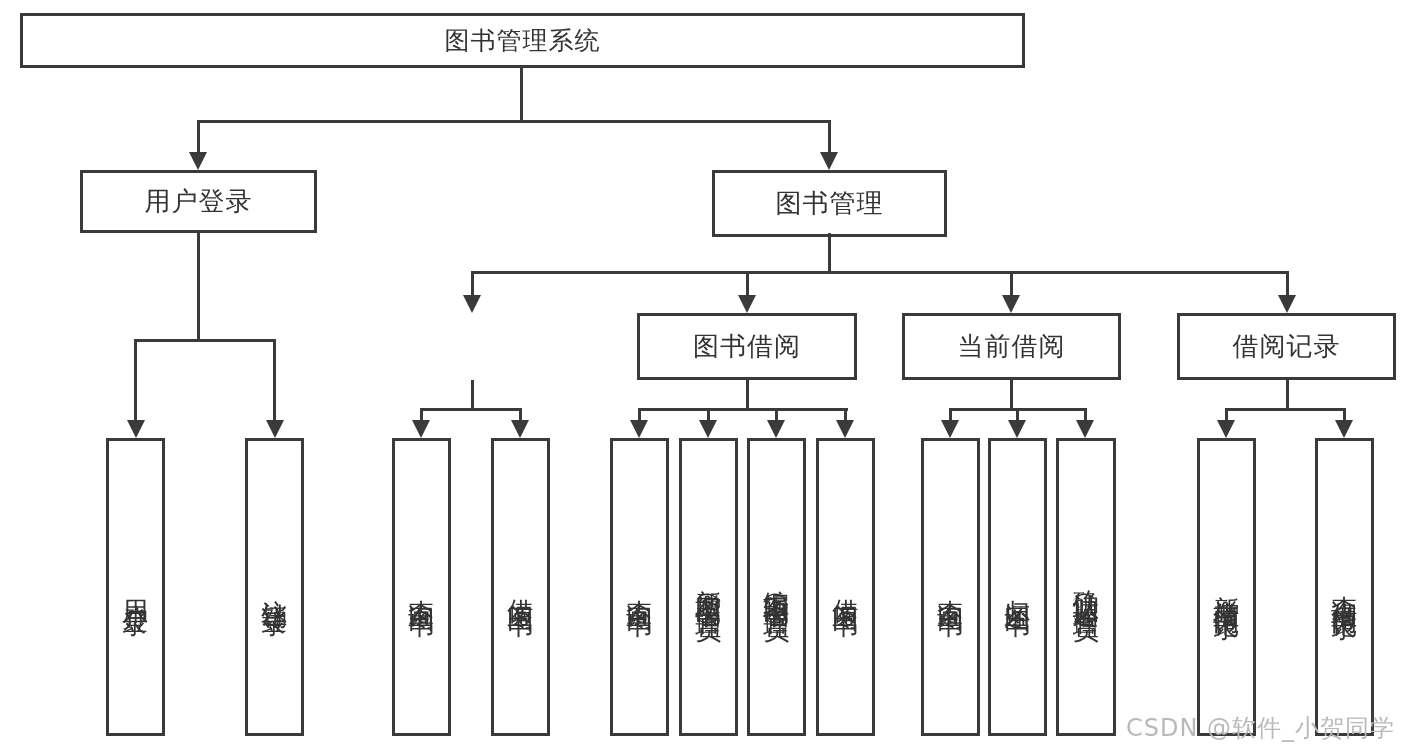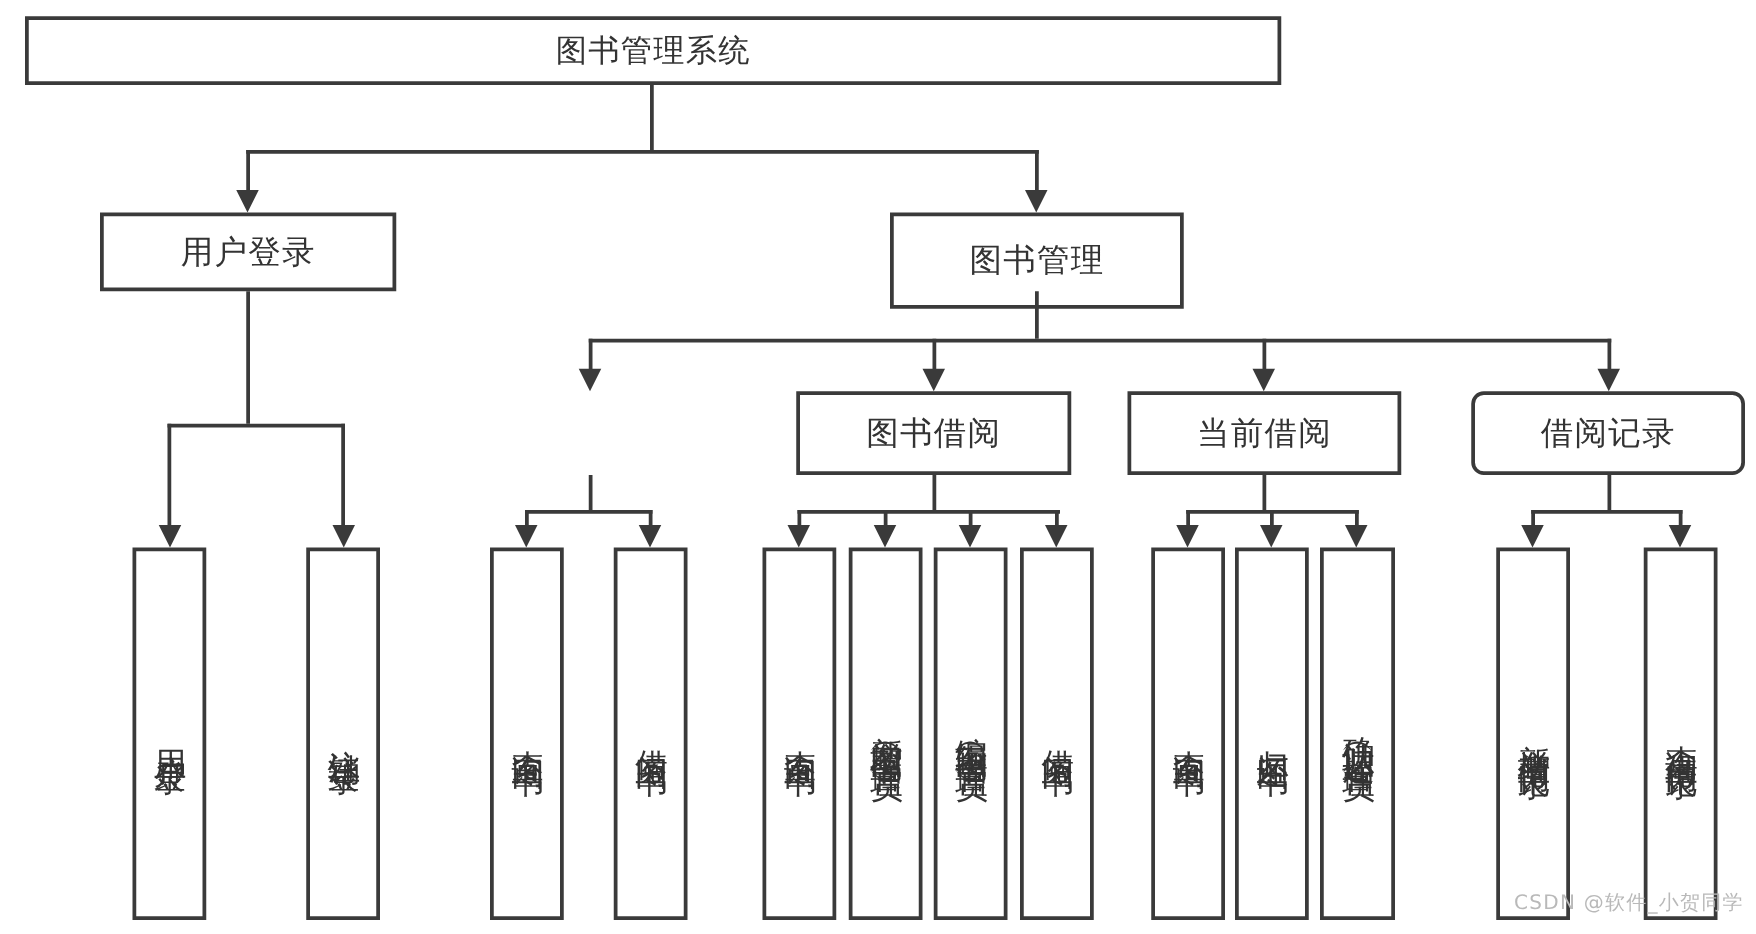--- a/index.html
+++ b/index.html
@@ -42,54 +42,54 @@
     position: absolute;
     width: 0; height: 0;
     border-left: 9px solid transparent;
     border-right: 9px solid transparent;
     border-top: 18px solid #3a3a3a;
   }
   .watermark {
     position: absolute;
     top: 712px;
     right: 10px;
-    font-size: 16px;
+    font-size: 24px;
     color: #b9b9b9;
     letter-spacing: 1px;
     z-index: 5;
     white-space: nowrap;
   }
 </style>
 </head>
 <body>
 
 <div class="stage">
 
   <div class="box" style="left:20px; top:13px; width:1005px; height:55px;">
     <span class="hlabel root-label">图书管理系统</span>
   </div>
 
   <div class="box" style="left:80px; top:170px; width:237px; height:63px;">
     <span class="hlabel">用户登录</span>
   </div>
 
-  <div class="box" style="left:712px; top:170px; width:235px; height:77px;">
+  <div class="box" style="left:712px; top:170px; width:235px; height:67px;">
     <span class="hlabel">图书管理</span>
   </div>
 
 
   <div class="box" style="left:902px; top:313px; width:219px; height:67px;">
     <span class="hlabel">当前借阅</span>
   </div>
 
   <div class="box" style="left:637px; top:313px; width:220px; height:67px;">
     <span class="hlabel">图书借阅</span>
   </div>
 
-  <div class="box" style="left:1177px; top:313px; width:219px; height:67px;border-radius:10px;">
+  <div class="box" style="left:1177px; top:313px; width:219px; height:67px;">
     <span class="hlabel">借阅记录</span>
   </div>
 
   <div class="box" style="left:106px; top:438px; width:59px; height:298px;">
     <span class="vtext">用户登录</span>
   </div>
   <div class="box" style="left:245px; top:438px; width:59px; height:298px;">
     <span class="vtext">注销登录</span>
   </div>
 

